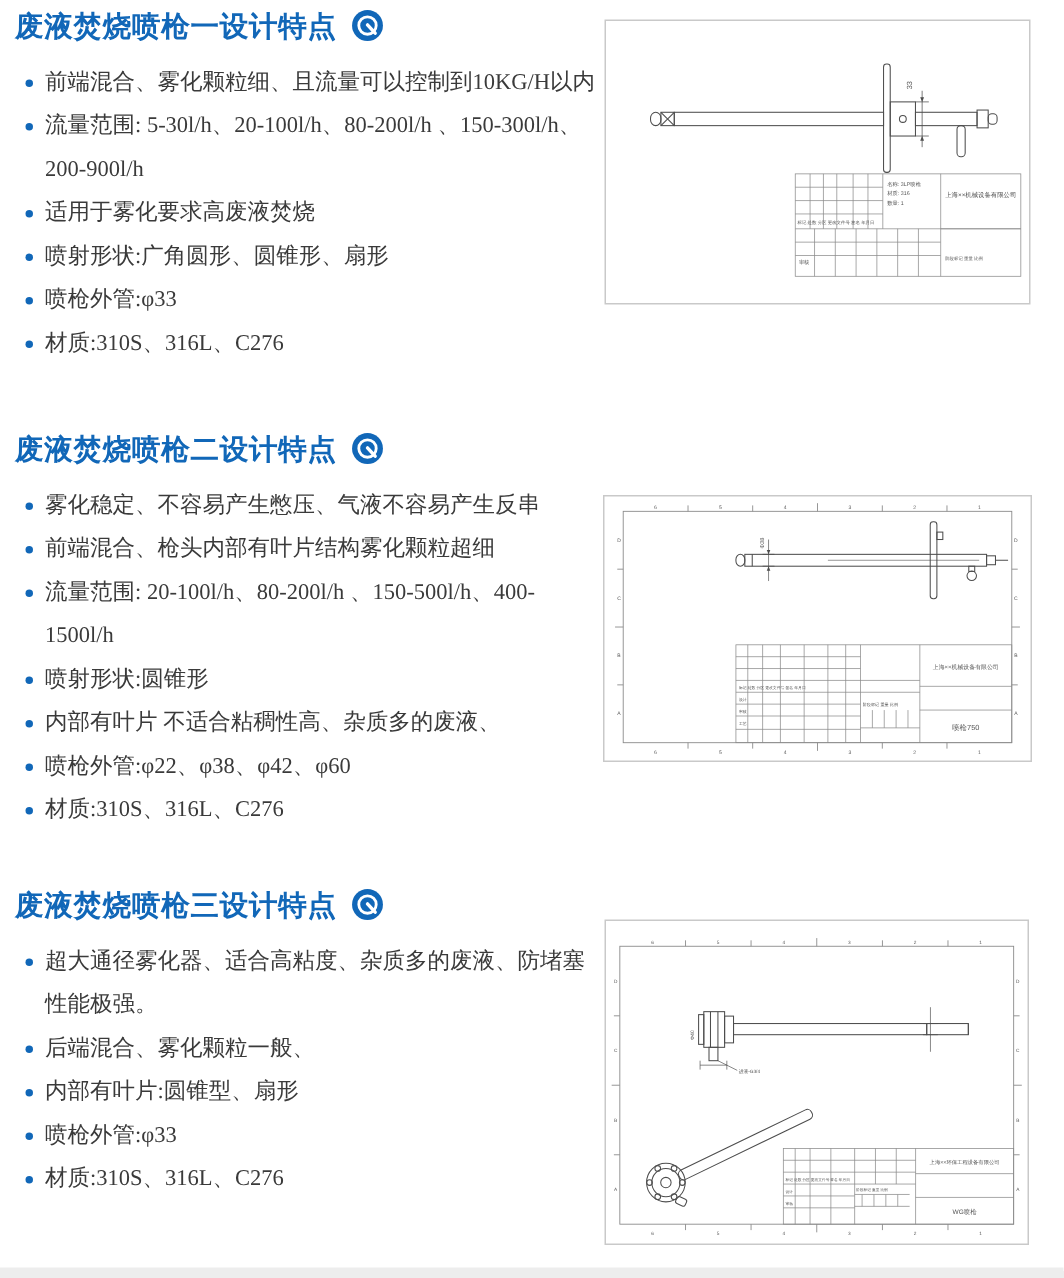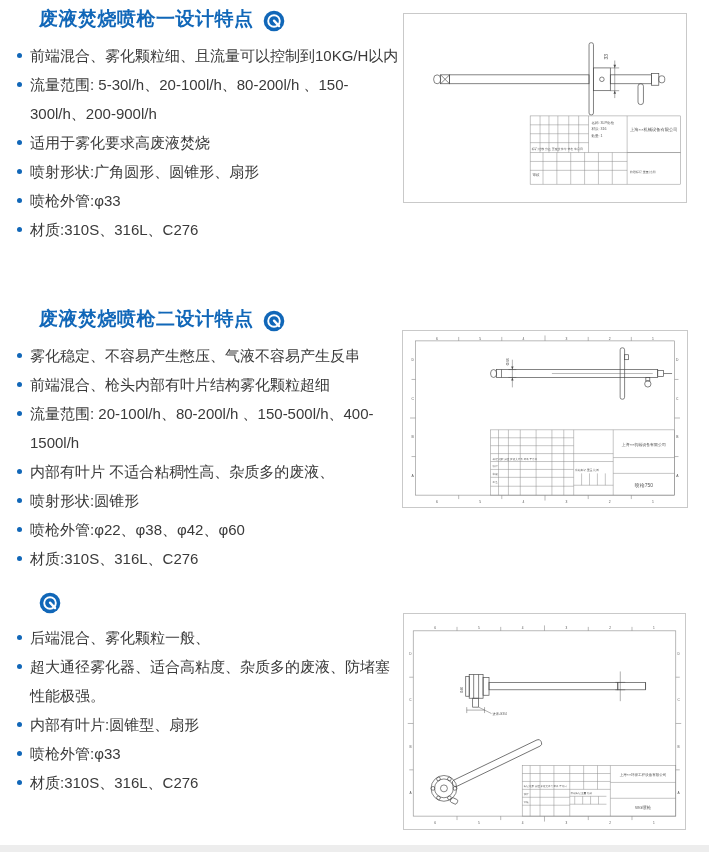--- a/index.html
+++ b/index.html
@@ -8,26 +8,26 @@
   }
   html,body{margin:0;padding:0;}
   body{
     width:709px;height:852px;position:relative;overflow:hidden;
     background:var(--bg);
     font-family:"Liberation Sans","DejaVu Sans",sans-serif;
     color:var(--text);
   }
   .section{position:absolute;left:10px;width:390px;}
   .section-title{
-    display:flex;align-items:flex-end;gap:9px;
+    display:flex;align-items:flex-start;gap:9px;
     color:var(--accent);font-size:19px;font-weight:bold;line-height:26px;
-    letter-spacing:.5px;white-space:nowrap;margin-left:29px;
+    letter-spacing:.5px;white-space:nowrap;
   }
   .title-icon{flex:0 0 auto;}
-  ul.features{list-style:none;margin:9px 0 0 6px;padding:0;}
+  ul.features{list-style:none;margin:9px 0 0 6px;padding:0;font-family:Liberation Serif, serif;}
   ul.features li{
     position:relative;padding-left:14px;
     font-size:15px;line-height:29px;color:var(--text);
   }
   ul.features li::before{
     content:"";position:absolute;left:1px;top:12px;width:5px;height:5px;
     border-radius:50%;background:var(--accent);
   }
   .drawing{
     position:absolute;margin:0;background:#fff;
@@ -56,51 +56,52 @@
   <ul class="features">
     <li>前端混合、雾化颗粒细、且流量可以控制到10KG/H以内</li>
     <li>流量范围: 5-30l/h、20-100l/h、80-200l/h 、150-300l/h、200-900l/h</li>
     <li>适用于雾化要求高废液焚烧</li>
     <li>喷射形状:广角圆形、圆锥形、扇形</li>
     <li>喷枪外管:φ33</li>
     <li>材质:310S、316L、C276</li>
   </ul>
 </div>
 
-<div class="section" style="top:306px">
+<div class="section" style="top:288px">
   <div class="section-title">
     <span>废液焚烧喷枪二设计特点</span>
     <svg class="title-icon" width="22" height="22" viewBox="0 0 22 22">
       <circle cx="11" cy="11" r="10.3" fill="var(--accent)"></circle>
       <circle cx="11" cy="11" r="5.8" fill="none" stroke="#fff" stroke-width="1.9"></circle>
       <line x1="11" y1="10.6" x2="16.1" y2="16.1" stroke="#fff" stroke-width="2.3" stroke-linecap="round"></line>
     </svg>
   </div>
   <ul class="features">
     <li>雾化稳定、不容易产生憋压、气液不容易产生反串</li>
     <li>前端混合、枪头内部有叶片结构雾化颗粒超细</li>
     <li>流量范围: 20-100l/h、80-200l/h 、150-500l/h、400-1500l/h</li>
+    <li>喷射形状:圆锥形</li>
     <li>内部有叶片 不适合粘稠性高、杂质多的废液、</li>
-    <li>喷射形状:圆锥形</li>
     <li>喷枪外管:φ22、φ38、φ42、φ60</li>
     <li>材质:310S、316L、C276</li>
   </ul>
 </div>
 
 <div class="section" style="top:592px">
   <div class="section-title">
+    <span>废液焚烧喷枪三设计特点</span>
     <svg class="title-icon" width="22" height="22" viewBox="0 0 22 22">
       <circle cx="11" cy="11" r="10.3" fill="var(--accent)"></circle>
       <circle cx="11" cy="11" r="5.8" fill="none" stroke="#fff" stroke-width="1.9"></circle>
       <line x1="11" y1="10.6" x2="16.1" y2="16.1" stroke="#fff" stroke-width="2.3" stroke-linecap="round"></line>
     </svg>
   </div>
   <ul class="features">
+    <li>超大通径雾化器、适合高粘度、杂质多的废液、防堵塞性能极强。</li>
     <li>后端混合、雾化颗粒一般、</li>
-    <li>超大通径雾化器、适合高粘度、杂质多的废液、防堵塞性能极强。</li>
     <li>内部有叶片:圆锥型、扇形</li>
     <li>喷枪外管:φ33</li>
     <li>材质:310S、316L、C276</li>
   </ul>
 </div>
 
 <figure class="drawing" id="d1">
   <svg viewBox="0 0 284 190">
     <g stroke="var(--line)" stroke-width="0.7" fill="none">
       <rect x="29.5" y="61.5" width="7" height="9" rx="4"></rect>

